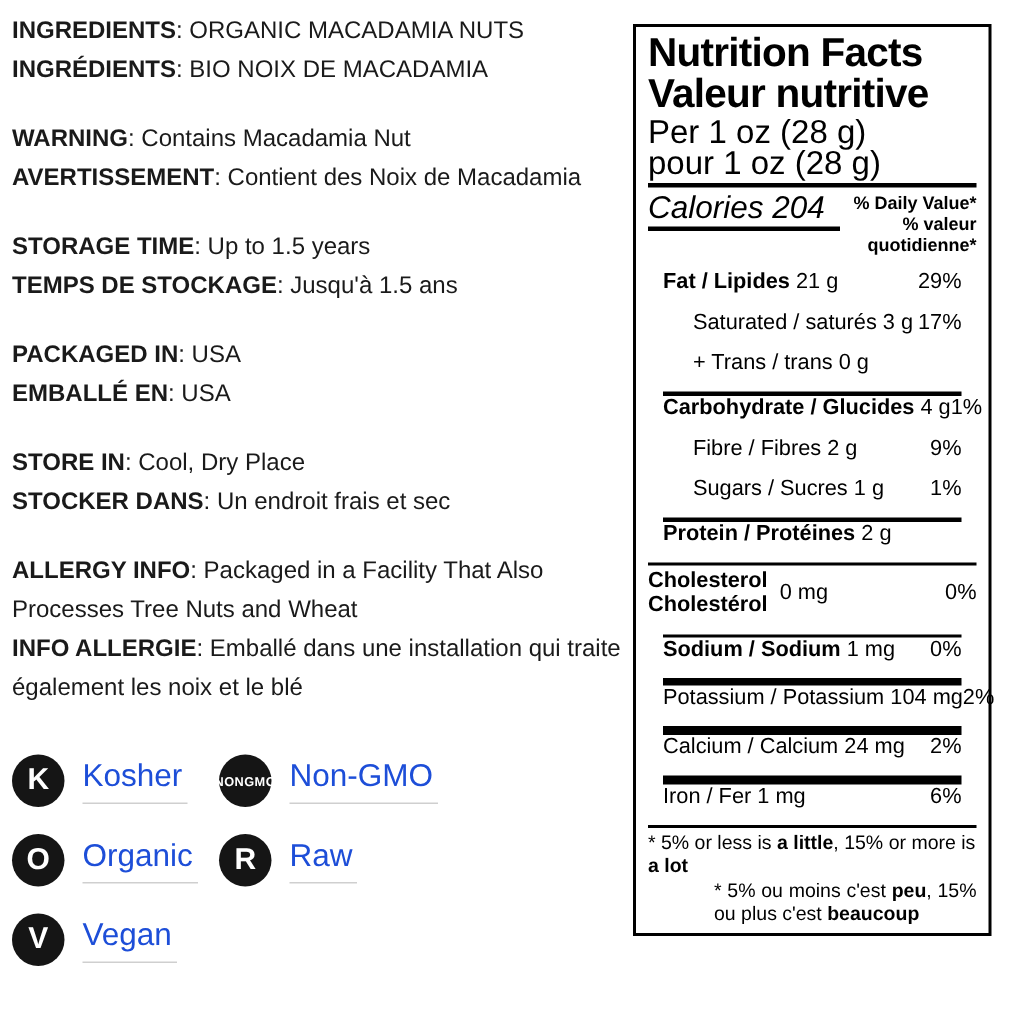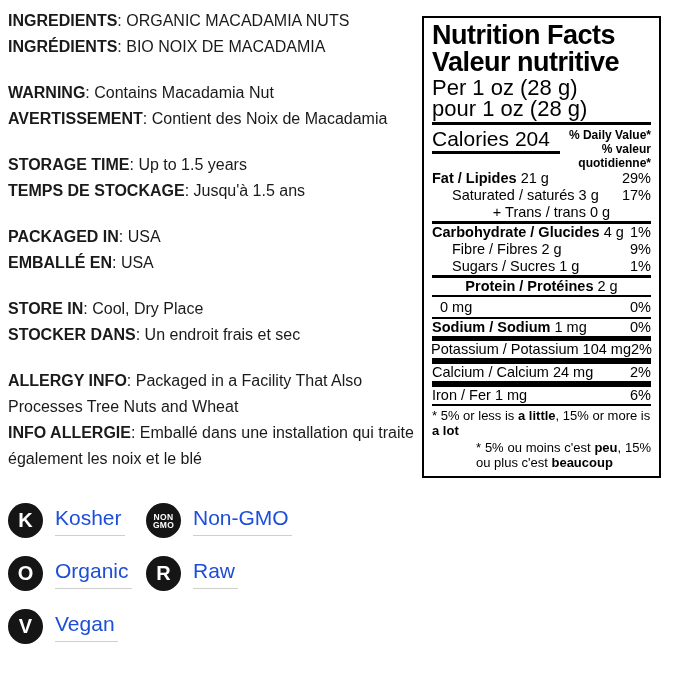--- a/index.html
+++ b/index.html
@@ -19,23 +19,23 @@
 
   
   .nf-panel{
     border:2px solid #000;background:#fff;color:#000;
     padding:4px 8px 6px 8px;box-sizing:border-box;
   }
   .nf-title{font-size:27px;font-weight:bold;line-height:27px;letter-spacing:-0.5px;margin:0;}
   .nf-serving{font-size:22px;line-height:19px;margin:2px 0 0 0;}
   .nf-rule{border:0;border-top:3px solid #000;margin:4px 0 0 0;}
   .nf-cal-row{display:flex;justify-content:space-between;align-items:flex-start;padding-top:2px;}
-  .nf-cal{font-size:21px;line-height:24px;border-bottom:3px solid #000;padding-right:10px;white-space:nowrap;}
+  .nf-cal{font-size:21px;line-height:24px;border-bottom:3px solid #000;padding-right:10px;white-space:nowrap;font-style:italic;}
   .nf-dv-head{text-align:right;font-weight:bold;font-size:12px;line-height:14px;padding-top:1px;margin:0;}
-  .nf-row{display:flex;align-items:baseline;font-size:14.5px;line-height:17px;margin:0;justify-content:center;}
+  .nf-row{display:flex;align-items:baseline;font-size:14.5px;line-height:17px;margin:10px;}
   .nf-row .name{white-space:nowrap;}
   .nf-row.bold .name{font-weight:bold;}
   .nf-row .amt{margin-left:0.28em;white-space:nowrap;}
   .nf-row.indent{padding-left:20px;}
   .nf-row .dv{margin-left:auto;text-align:right;}
   .sep-thin{border-top:6px solid #000000;}
   .sep-medium{border-top:2px solid #000;}
   .sep-thick{border-top:3px solid #000;}
   .sep-xthick{border-top:5px solid #000;}
   .nf-chol{display:flex;align-items:center;font-size:14.5px;line-height:16px;padding:2px 0;}
@@ -48,21 +48,21 @@
   .nf-foot b{font-weight:bold;}
 
   
   .badges{margin-top:30px;display:grid;grid-template-columns:138px auto;row-gap:16px;justify-content:start;align-items:center;}
   .badge-item{display:flex;align-items:center;height:37px;}
   .badge-circle{
     width:35px;height:35px;border-radius:50%;background:#151515;color:#fff;
     display:flex;align-items:center;justify-content:center;
     font-weight:bold;font-size:20px;flex-shrink:0;
   }
-  .badge-circle.two-line{flex-direction:column;font-size:8.5px;line-height:8px;letter-spacing:0.3px;}
+  .badge-circle.two-line{flex-direction:row;font-size:8.5px;line-height:8px;letter-spacing:0.3px;}
   .badge-label{
     margin-left:12px;font-size:21px;color:#1d4ed8;
     border-bottom:1px solid #cfcfcf;padding:0 3px 5px 0;display:inline-block;
   }
 </style>
 </head>
 <body>
 
 <div class="page">
 
@@ -176,20 +176,24 @@
           <span class="amt">1 g</span>
           <span class="dv">1%</span>
         </p>
 
       <p class="nf-row bold sep-thick">
           <span class="name">Protein / Protéines</span>
           <span class="amt">2 g</span>
         </p>
 
       <div class="nf-chol sep-medium">
+        <span class="names">
+            <span>Cholesterol</span>
+            <span>Cholestérol</span>
+          </span>
         <span class="amt">0 mg</span>
         <span class="dv">0%</span>
       </div>
 
       <p class="nf-row bold sep-medium">
           <span class="name">Sodium / Sodium</span>
           <span class="amt">1 mg</span>
           <span class="dv">0%</span>
         </p>
       <p class="nf-row sep-xthick">

